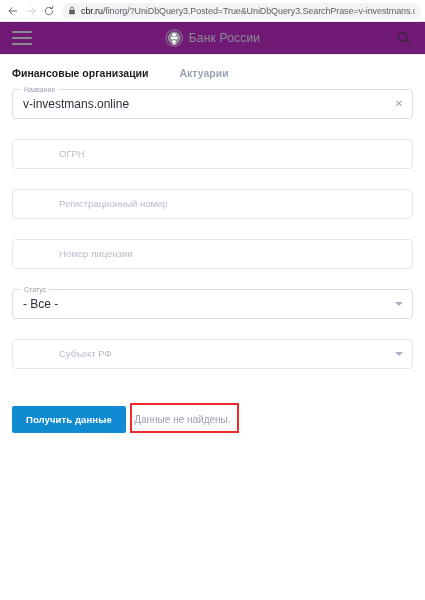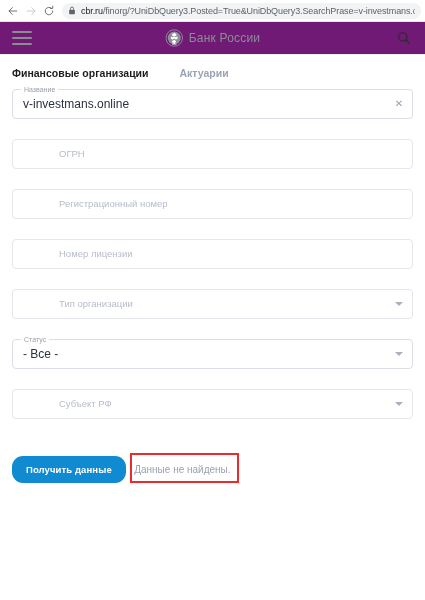--- a/index.html
+++ b/index.html
@@ -211,21 +211,21 @@
   }
 
   
   .submit-btn {
     display: inline-block;
     background: #108ad1;
     color: #ffffff;
     font-size: 9.5px;
     font-weight: bold;
     border: none;
-    border-radius: 11px;
+    border-radius: 2px;
     padding: 8px 14px;
     cursor: pointer;
     font-family: inherit;
     letter-spacing: 0.1px;
   }
 
   .result-wrap {
     margin-top: 14px;
     display: inline-block;
     border: 2px solid #ee2b2b;
@@ -333,24 +333,20 @@
   </div>
 
   
 
   
   <div class="field">
     <span class="field-placeholder">Номер лицензии</span>
   </div>
 
   
-  <div class="field">
-    <span class="field-placeholder">Тип организации</span>
-    <span class="chevron"></span>
-  </div>
 
   
   <div class="field filled">
     <span class="field-legend">Статус</span>
     <span class="field-value">- Все -</span>
     <span class="chevron"></span>
   </div>
 
   
   <div class="field">

